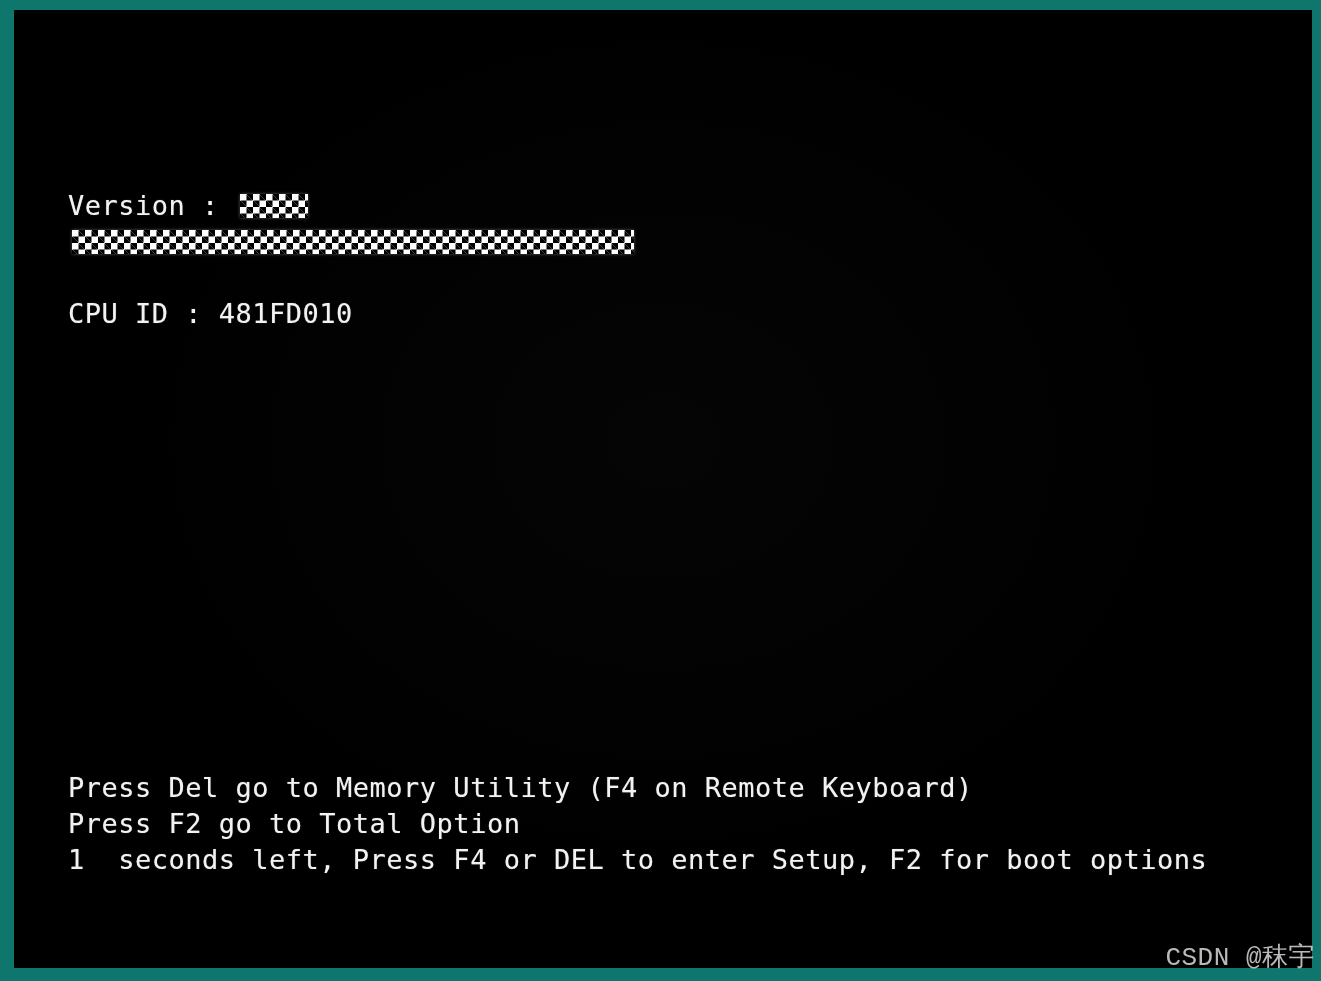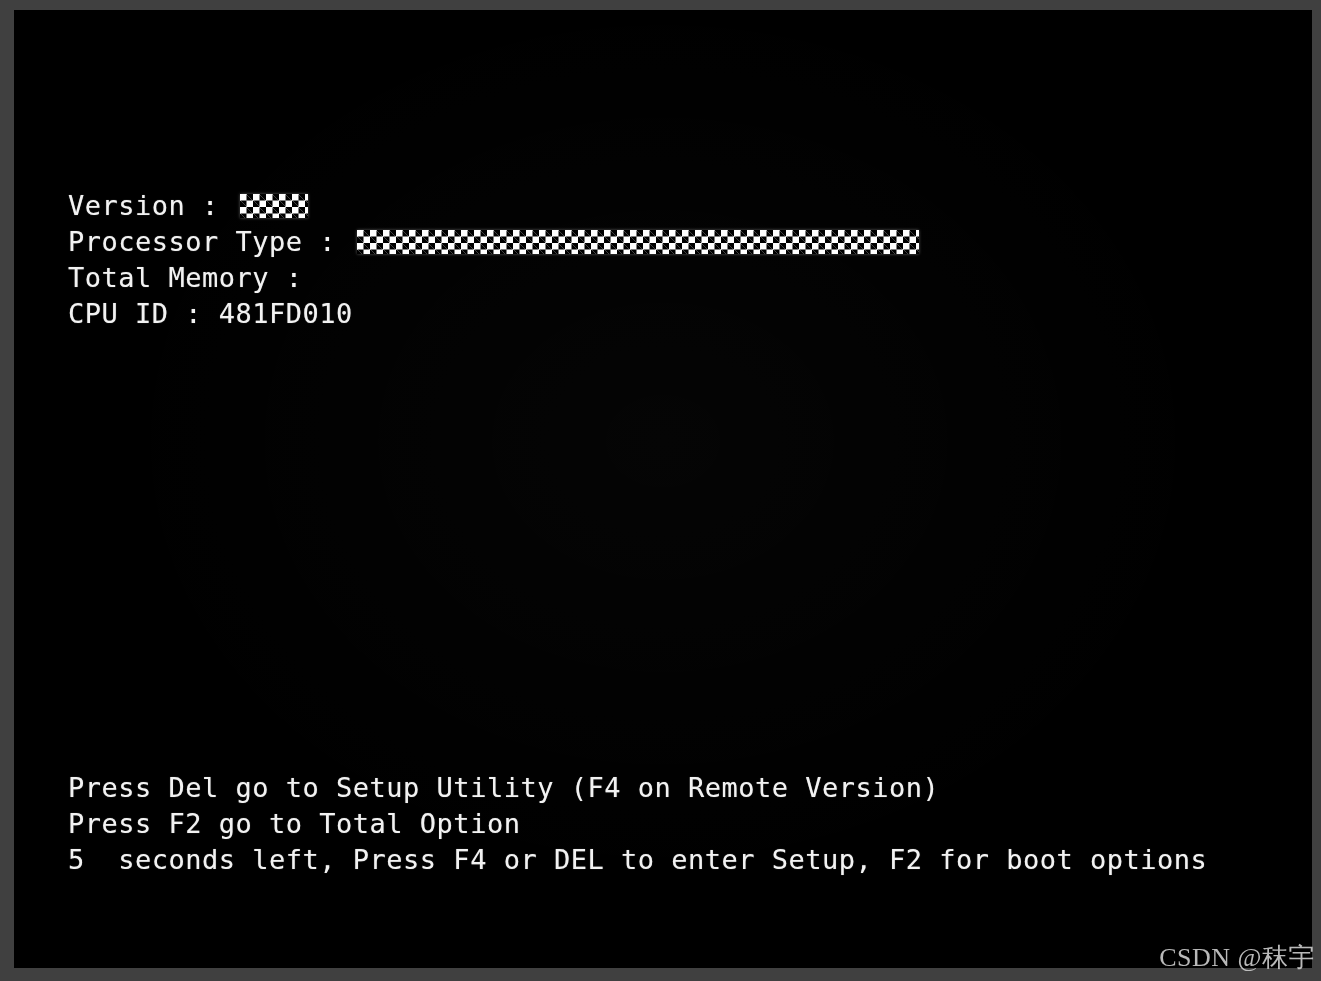--- a/index.html
+++ b/index.html
@@ -12,21 +12,21 @@
     height: 981px;
     position: relative;
     overflow: hidden;
     font-family: "DejaVu Sans Mono", monospace;
   }
 
   
   #page-root {
     position: absolute;
     inset: 0;
-    background: #404040;
+    background: #0f766e;
   }
 
   
   #bios-screen {
     position: absolute;
     left: 14px;
     top: 10px;
     width: 1298px;
     height: 958px;
     background: #000000;
@@ -104,21 +104,21 @@
   #countdown-row {
     margin-top: 0px;
   }
 
   
   #watermark {
     position: absolute;
     right: 6px;
     bottom: 8px;
     color: #c9c9c9;
-    font-family: Liberation Serif, serif;
+    font-family: Liberation Mono, monospace;
     font-size: 26px;
     line-height: 30px;
     letter-spacing: 0.5px;
     white-space: pre;
     opacity: 0.92;
     z-index: 5;
   }
 </style>
 </head>
 <body>
@@ -130,50 +130,48 @@
     <div id="screen-noise"></div>
 
     <div id="sysinfo-block">
 
       <div class="info-row">
         <span class="console-text">Version : </span>
         <span class="redaction" id="redaction-version"></span>
       </div>
 
       <div class="info-row">
-        <span class="console-text">Processor Type : </span>
         <span class="redaction" id="redaction-processor"></span>
       </div>
 
       <div class="info-row">
-        <span class="console-text">Total Memory : </span>
       </div>
 
 
       <div class="info-row">
         <span class="console-text">CPU ID : </span>
         <span class="console-text">481FD010</span>
       </div>
 
     </div>
 
     <div id="boot-hints-block">
 
       <div class="hint-row">
-        <span class="console-text">Press Del go to Setup Utility (F4 on Remote Version)</span>
+        <span class="console-text">Press Del go to Memory Utility (F4 on Remote Keyboard)</span>
       </div>
 
 
       <div class="hint-row">
         <span class="console-text">Press F2 go to Total Option</span>
       </div>
 
 
       <div class="hint-row" id="countdown-row">
-        <span class="console-text">5  seconds left, Press F4 or DEL to enter Setup, F2 for boot options</span>
+        <span class="console-text">1  seconds left, Press F4 or DEL to enter Setup, F2 for boot options</span>
       </div>
 
     </div>
 
   </div>
 
   <div id="watermark">CSDN @秣宇</div>
 
 </div>
 

